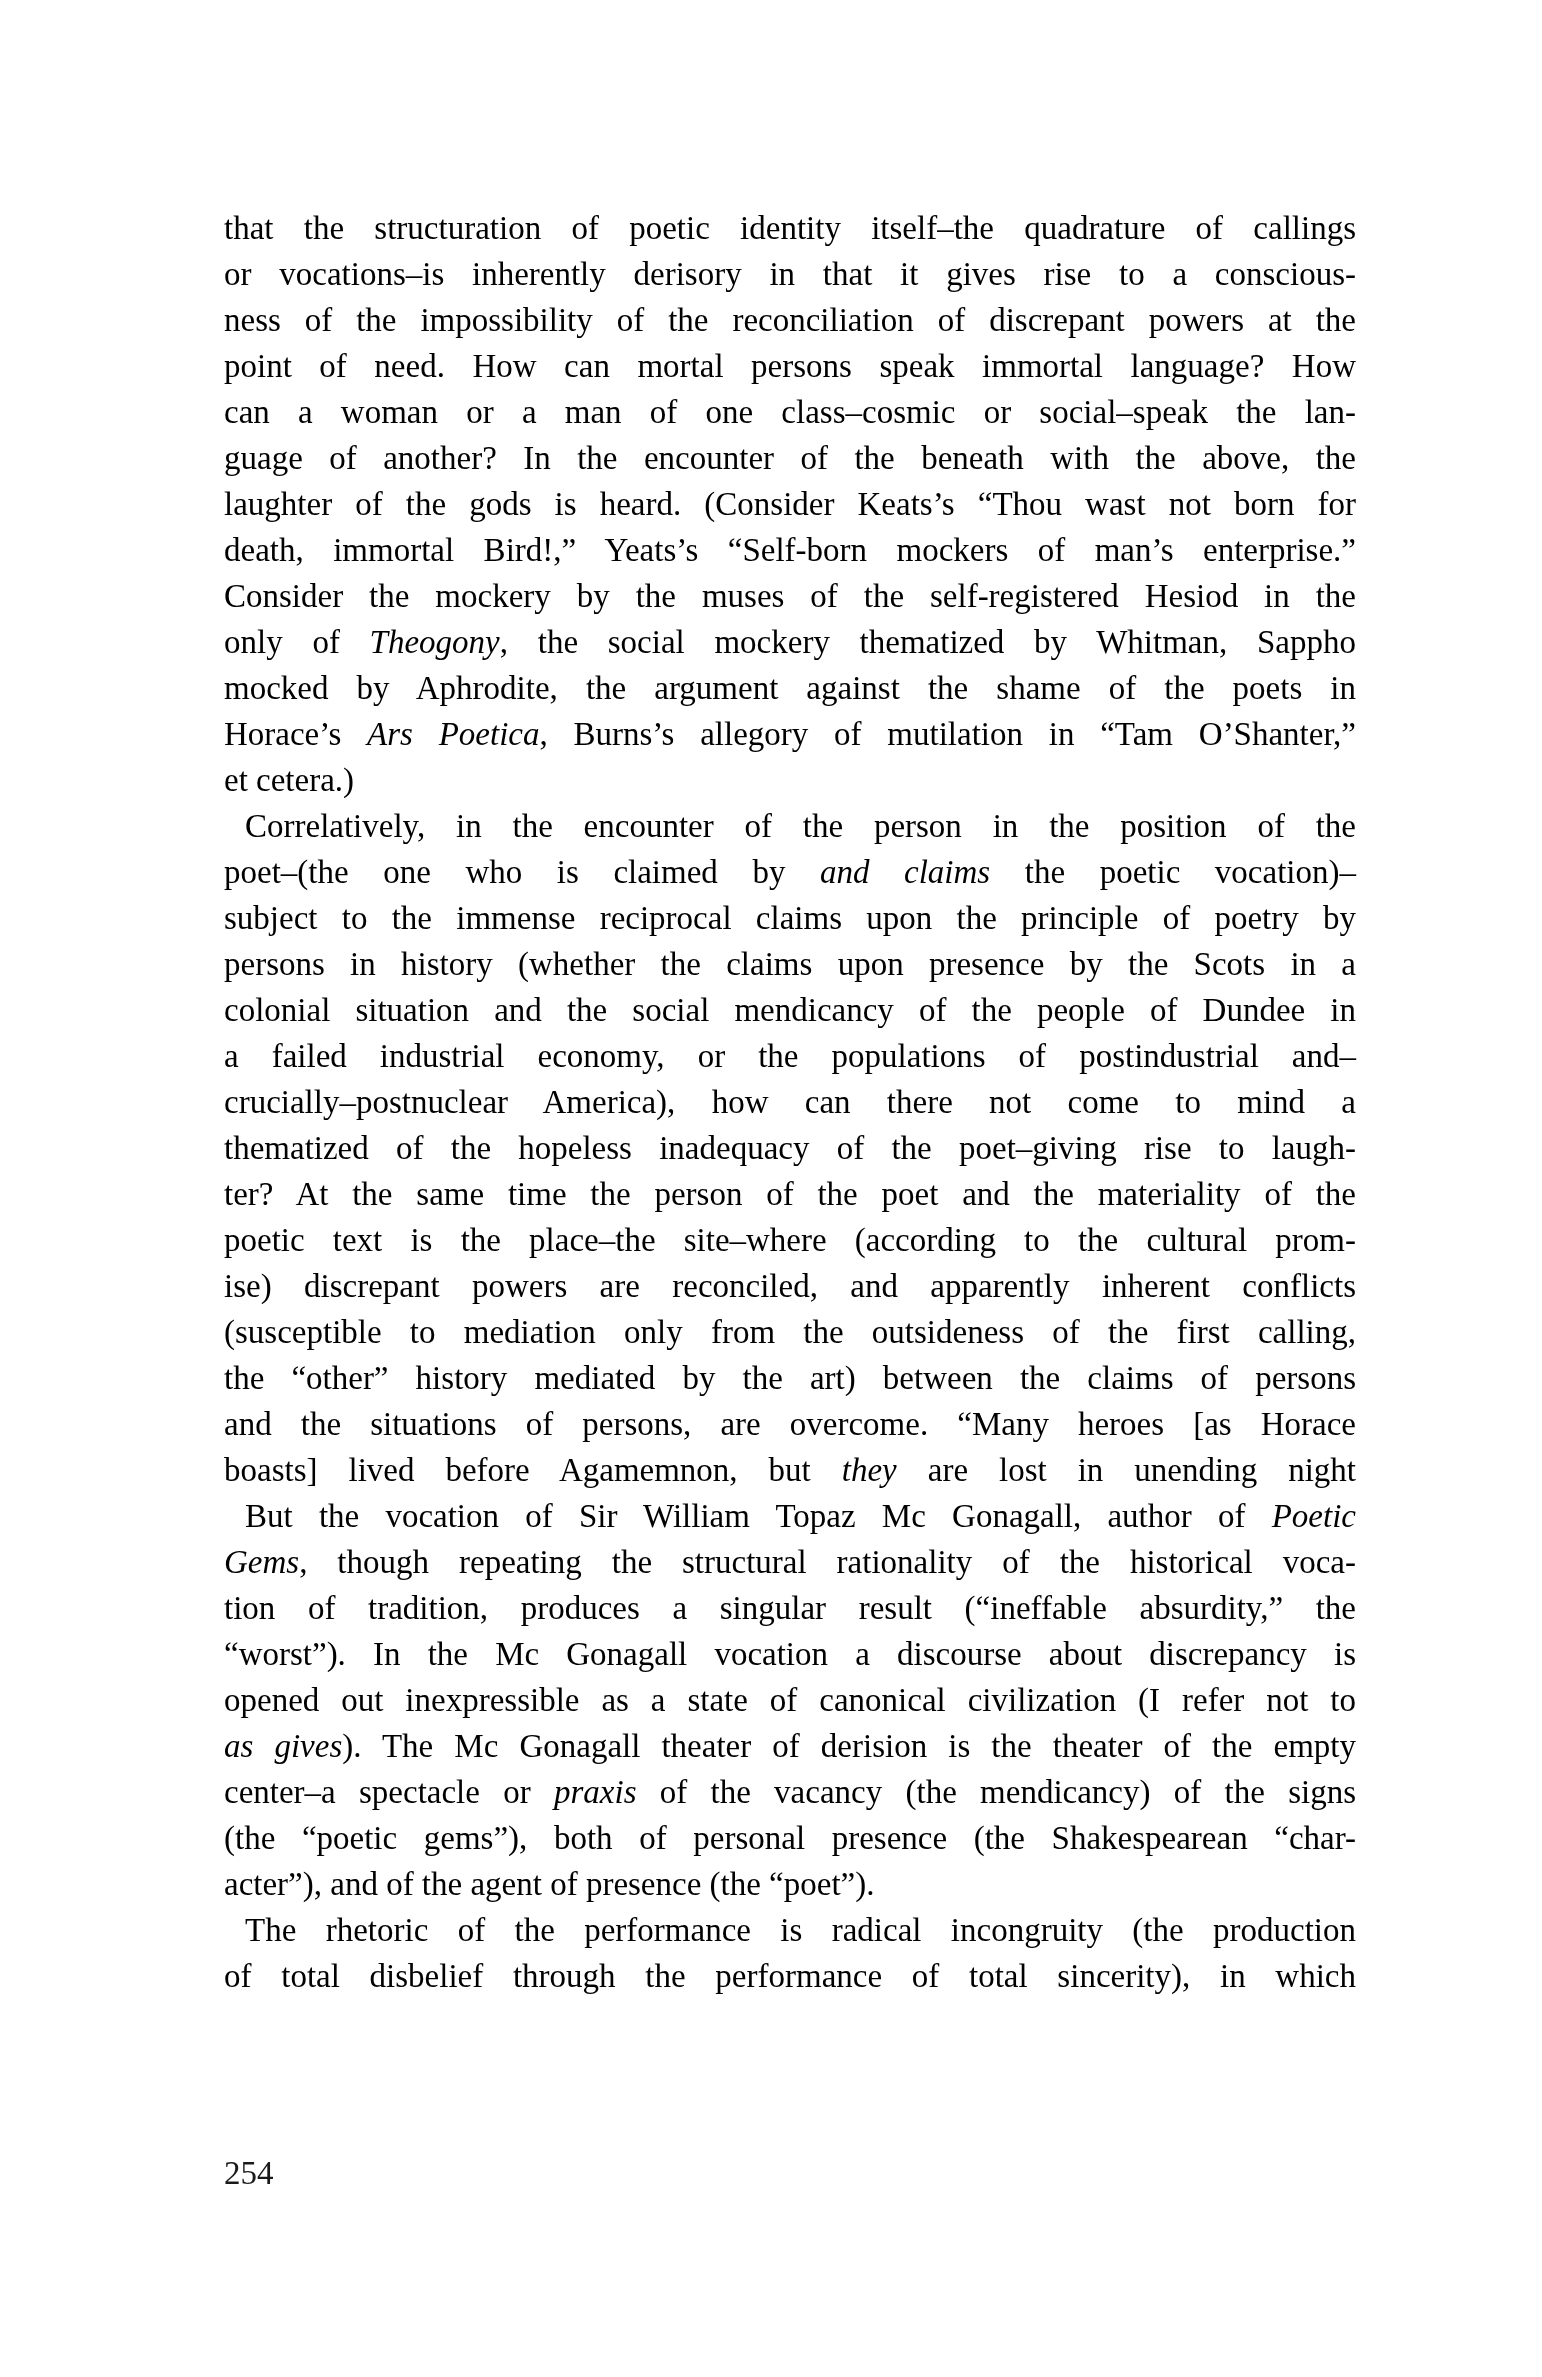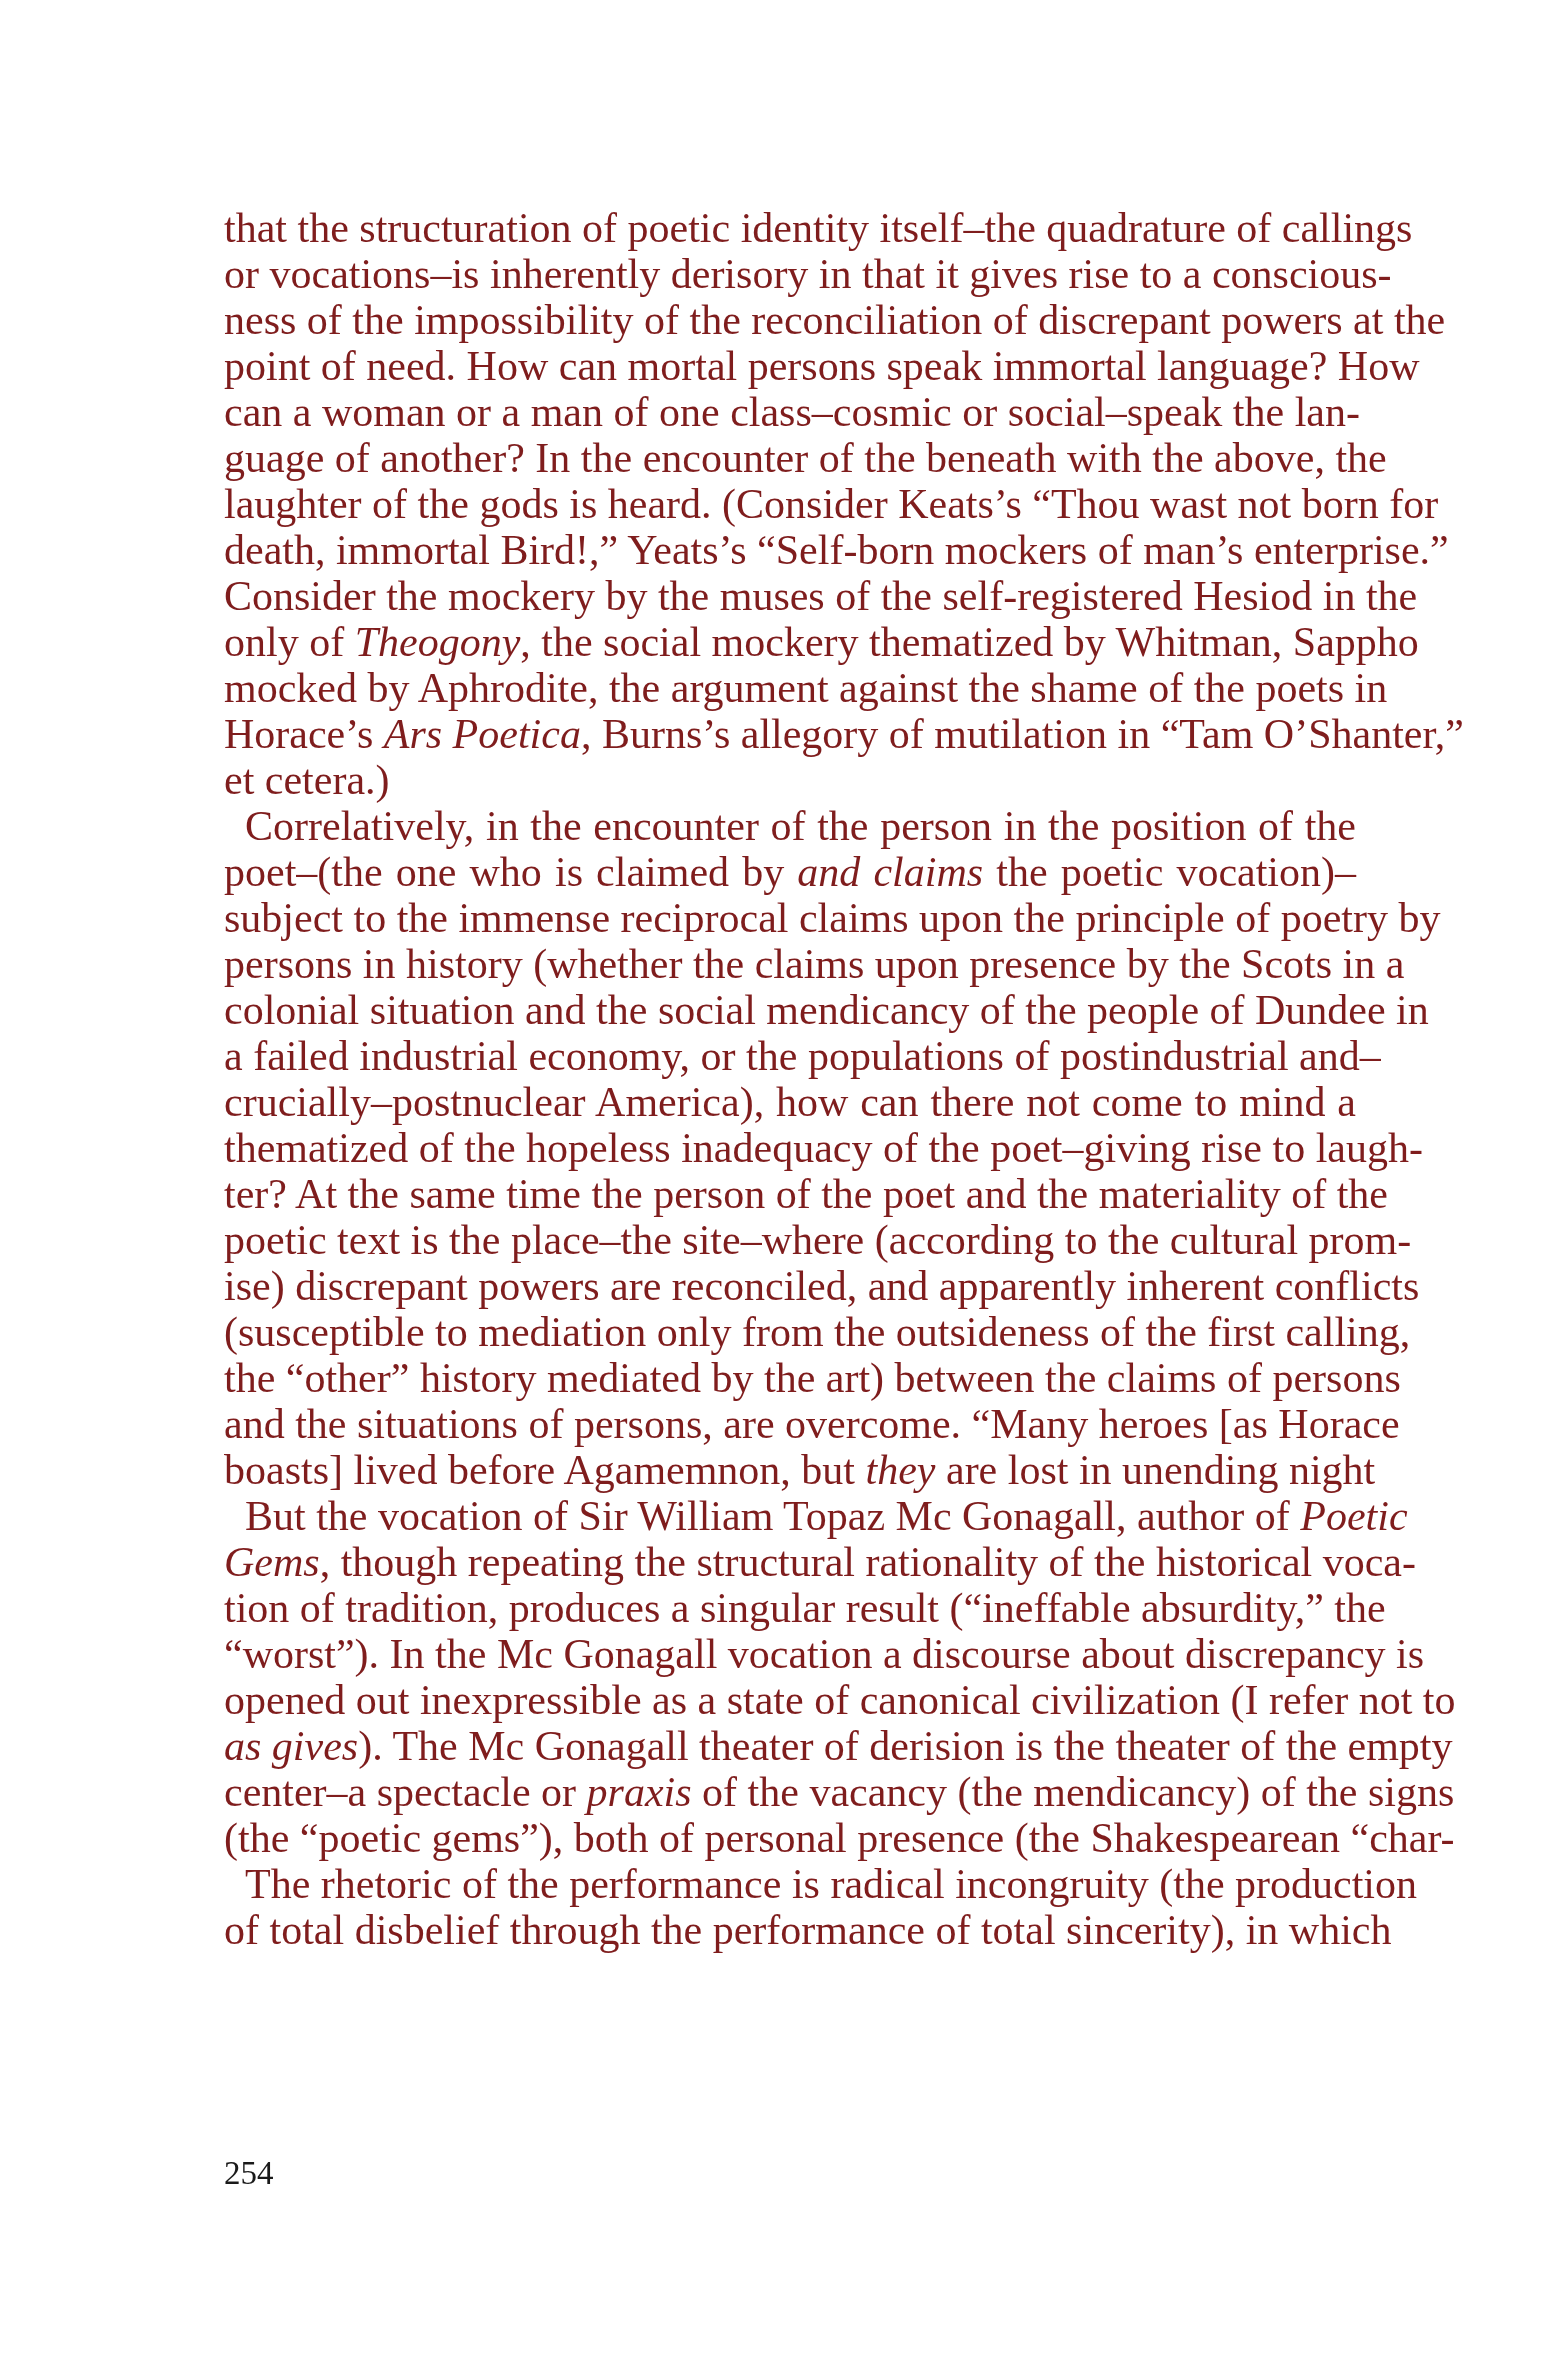--- a/index.html
+++ b/index.html
@@ -3,23 +3,23 @@
 <meta charset="utf-8">
 <style>
   html, body { margin: 0; padding: 0; background: #ffffff; }
   body { width: 1542px; height: 2377px; position: relative; overflow: hidden; }
   .page {
     position: absolute;
     left: 224px;
     top: 205px;
     width: 1132px;
     font-family: "Liberation Serif", "DejaVu Serif", serif;
-    font-size: 42px;
+    font-size: 33px;
     line-height: 46px;
-    color: #7f1d1d;
+    color: #000000;
   }
   .line {
     display: block;
     white-space: nowrap;
     text-align: justify;
     text-align-last: justify;
     height: 46px;
   }
   .line.last { text-align-last: left; }
   em { font-style: italic; }
@@ -71,20 +71,21 @@
     </div>
     <div>
       <span class="line" style="text-indent: 21px;"><span>But the vocation of Sir William Topaz Mc Gonagall, author of </span><em>Poetic</em></span>
       <span class="line"><em>Gems</em><span>, though repeating the structural rationality of the historical voca-</span></span>
       <span class="line"><span>tion of tradition, produces a singular result (“ineffable absurdity,” the</span></span>
       <span class="line"><span>“worst”). In the Mc Gonagall vocation a discourse about discrepancy is</span></span>
       <span class="line"><span>opened out inexpressible as a state of canonical civilization (I refer not to</span></span>
       <span class="line"><em>as gives</em><span>). The Mc Gonagall theater of derision is the theater of the empty</span></span>
       <span class="line"><span>center–a spectacle or </span><em>praxis</em><span> of the vacancy (the mendicancy) of the signs</span></span>
       <span class="line"><span>(the “poetic gems”), both of personal presence (the Shakespearean “char-</span></span>
+      <span class="line last"><span>acter”), and of the agent of presence (the “poet”).</span></span>
     </div>
     <div>
       <span class="line" style="text-indent: 21px;"><span>The rhetoric of the performance is radical incongruity (the production</span></span>
       <span class="line"><span>of total disbelief through the performance of total sincerity), in which</span></span>
     </div>
   </div>
 <div class="page-number">254</div>
 
 
 </body></html>

